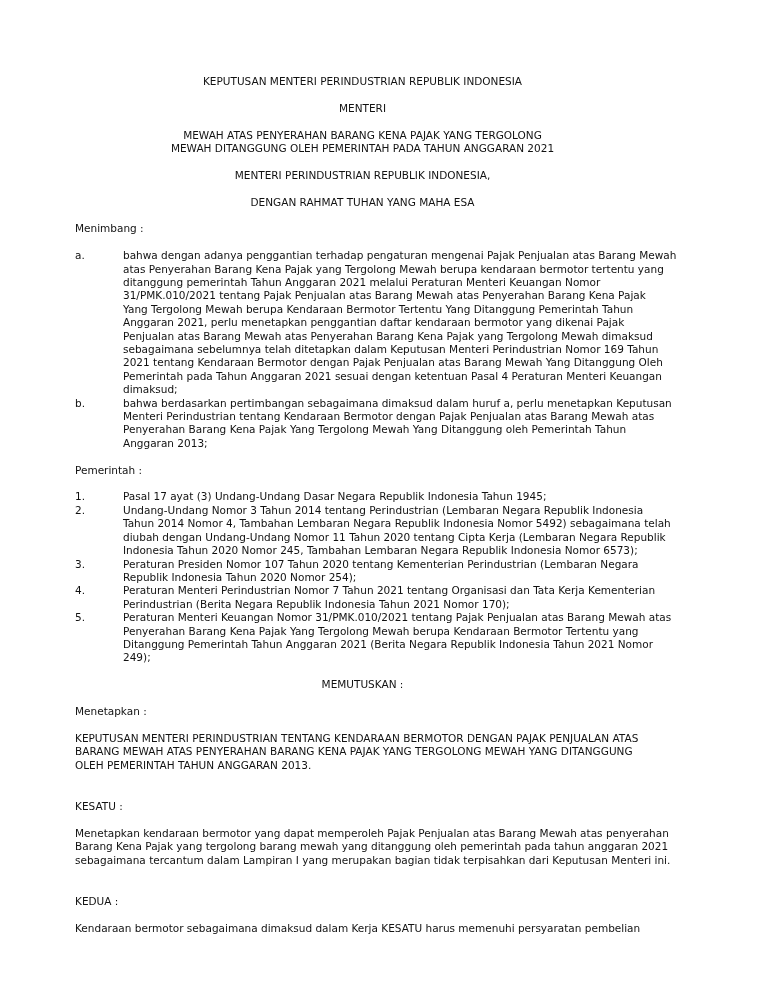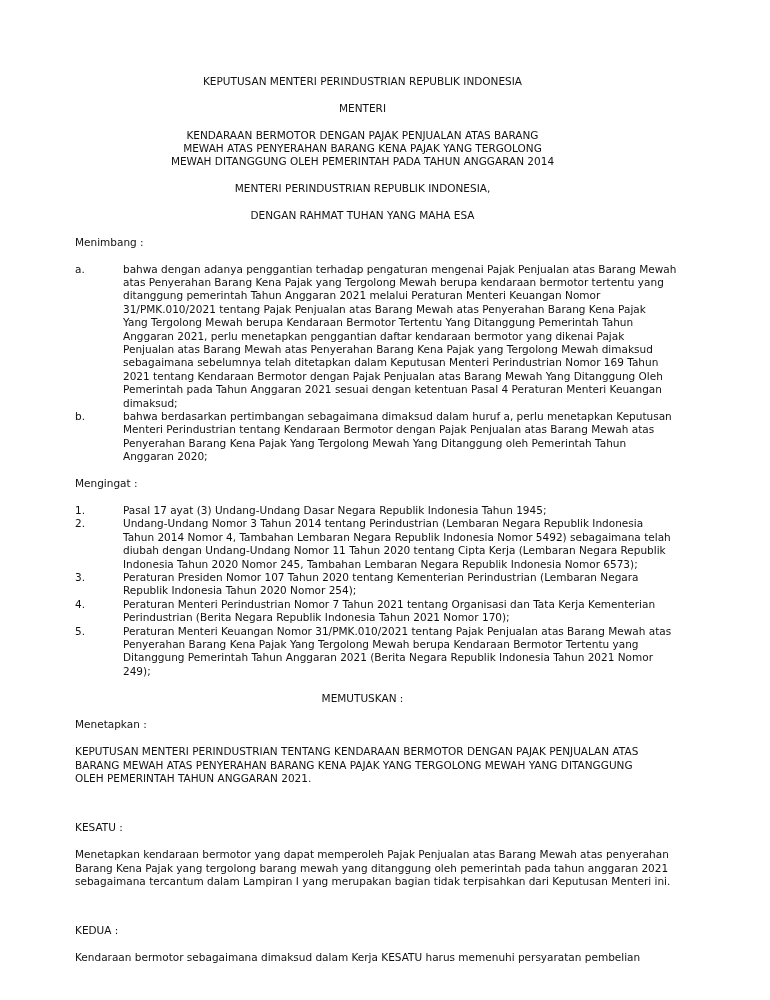--- a/index.html
+++ b/index.html
@@ -27,38 +27,37 @@
     width: 575px;
     text-align: center;
   }
   .blk { margin: 0 0 13.4px 0; }
   .pre { white-space: pre-line; }
   
   .hang { display: flex; align-items: flex-start; }
   .hang .marker { flex: 0 0 48px; }
   .hang .itext { flex: 1 1 auto; white-space: pre-line; }
   
-  .sect-gap { margin-top: 36px; }
+  .sect-gap { margin-top: 28px; }
   .body-col { width: 616px; }
 </style>
 </head>
 <body>
 
 <div class="page">
 
   <div class="centered blk">
     <div>KEPUTUSAN MENTERI PERINDUSTRIAN REPUBLIK INDONESIA</div>
   </div>
 
   <div class="centered blk">MENTERI</div>
 
   <div class="centered blk">
-    <div>KENDARAAN BERMOTOR DENGAN PAJAK PENJUALAN ATAS BARANG</div>
     <div>MEWAH ATAS PENYERAHAN BARANG KENA PAJAK YANG TERGOLONG</div>
-    <div>MEWAH DITANGGUNG OLEH PEMERINTAH PADA TAHUN ANGGARAN 2014</div>
+    <div>MEWAH DITANGGUNG OLEH PEMERINTAH PADA TAHUN ANGGARAN 2021</div>
   </div>
 
   <div class="centered blk">MENTERI PERINDUSTRIAN REPUBLIK INDONESIA,</div>
 
   <div class="centered blk">DENGAN RAHMAT TUHAN YANG MAHA ESA</div>
 
   <div class="body-col blk">Menimbang :</div>
 
   <div class="body-col blk">
     <div class="hang">
@@ -73,25 +72,25 @@
 sebagaimana sebelumnya telah ditetapkan dalam Keputusan Menteri Perindustrian Nomor 169 Tahun
 2021 tentang Kendaraan Bermotor dengan Pajak Penjualan atas Barang Mewah Yang Ditanggung Oleh
 Pemerintah pada Tahun Anggaran 2021 sesuai dengan ketentuan Pasal 4 Peraturan Menteri Keuangan
 dimaksud;</div>
     </div>
     <div class="hang">
       <div class="marker">b.</div>
       <div class="itext">bahwa berdasarkan pertimbangan sebagaimana dimaksud dalam huruf a, perlu menetapkan Keputusan
 Menteri Perindustrian tentang Kendaraan Bermotor dengan Pajak Penjualan atas Barang Mewah atas
 Penyerahan Barang Kena Pajak Yang Tergolong Mewah Yang Ditanggung oleh Pemerintah Tahun
-Anggaran 2020;</div>
+Anggaran 2013;</div>
     </div>
   </div>
 
-  <div class="body-col blk">Mengingat :</div>
+  <div class="body-col blk">Pemerintah :</div>
 
   <div class="body-col blk">
     <div class="hang">
       <div class="marker">1.</div>
       <div class="itext">Pasal 17 ayat (3) Undang-Undang Dasar Negara Republik Indonesia Tahun 1945;</div>
     </div>
     <div class="hang">
       <div class="marker">2.</div>
       <div class="itext">Undang-Undang Nomor 3 Tahun 2014 tentang Perindustrian (Lembaran Negara Republik Indonesia
 Tahun 2014 Nomor 4, Tambahan Lembaran Negara Republik Indonesia Nomor 5492) sebagaimana telah
@@ -116,21 +115,21 @@
 249);</div>
     </div>
   </div>
 
   <div class="centered blk">MEMUTUSKAN :</div>
 
   <div class="body-col blk">Menetapkan :</div>
 
   <div class="body-col blk pre">KEPUTUSAN MENTERI PERINDUSTRIAN TENTANG KENDARAAN BERMOTOR DENGAN PAJAK PENJUALAN ATAS
 BARANG MEWAH ATAS PENYERAHAN BARANG KENA PAJAK YANG TERGOLONG MEWAH YANG DITANGGUNG
-OLEH PEMERINTAH TAHUN ANGGARAN 2021.</div>
+OLEH PEMERINTAH TAHUN ANGGARAN 2013.</div>
 
   <div class="body-col blk sect-gap">KESATU :</div>
 
   <div class="body-col blk pre">Menetapkan kendaraan bermotor yang dapat memperoleh Pajak Penjualan atas Barang Mewah atas penyerahan
 Barang Kena Pajak yang tergolong barang mewah yang ditanggung oleh pemerintah pada tahun anggaran 2021
 sebagaimana tercantum dalam Lampiran I yang merupakan bagian tidak terpisahkan dari Keputusan Menteri ini.</div>
 
   <div class="body-col blk sect-gap">KEDUA :</div>
 
   <div class="body-col blk pre">Kendaraan bermotor sebagaimana dimaksud dalam Kerja KESATU harus memenuhi persyaratan pembelian</div>

